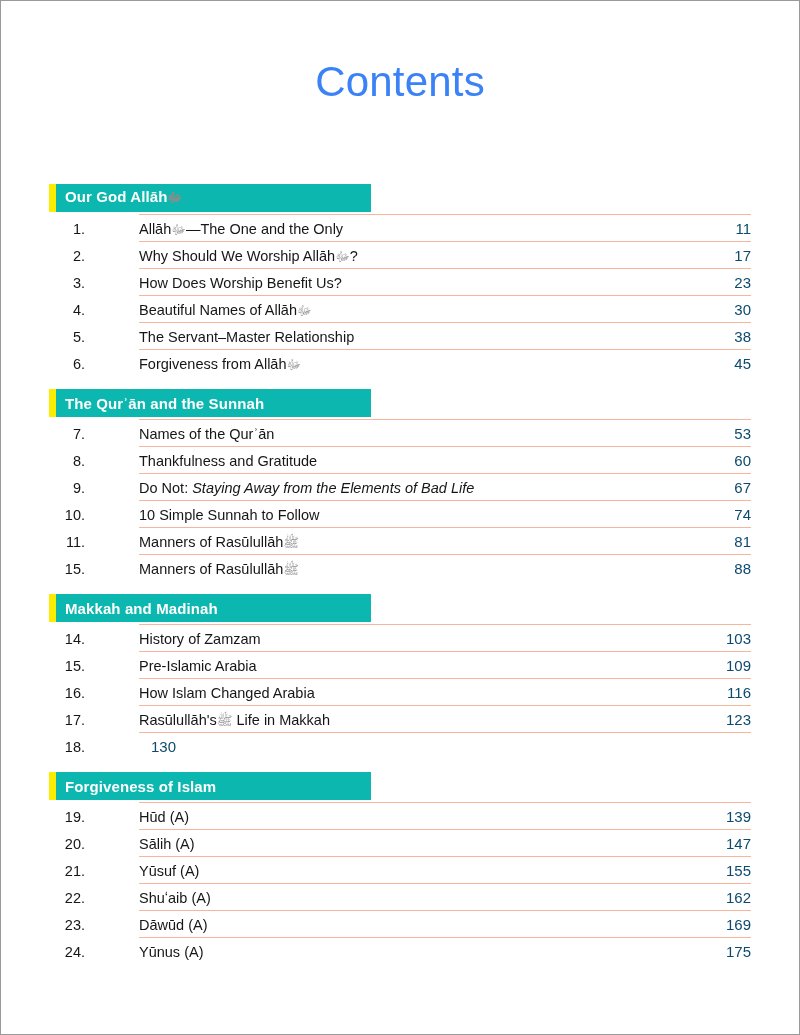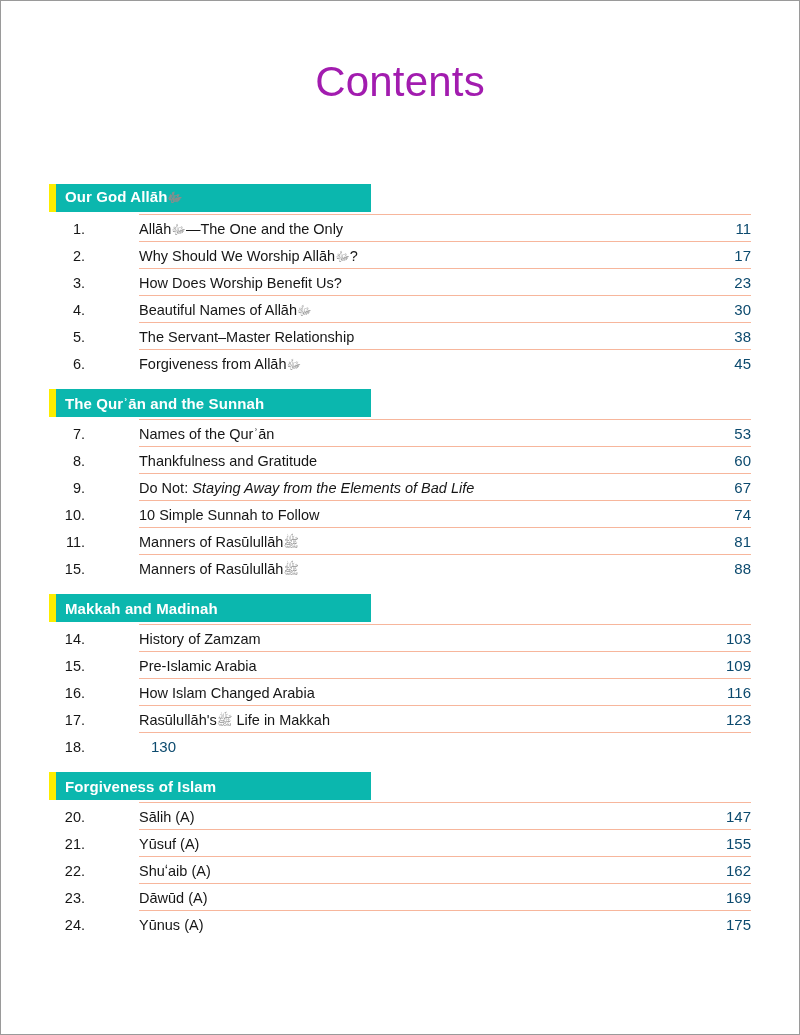--- a/index.html
+++ b/index.html
@@ -16,21 +16,21 @@
     height: 1035px;
     box-sizing: border-box;
     background: #ffffff;
     border: 1px solid #9a9a9a;
     overflow: hidden;
   }
   .page-title {
     text-align: center;
     font-size: 42px;
     font-weight: 400;
-    color: #a21caf;
+    color: #3b82f6;
     letter-spacing: 0.2px;
     margin: 0;
     padding-top: 57px;
     line-height: 1.15;
   }
   .toc {
     margin-top: 78px;
     padding: 0 48px 0 48px;
   }
   .section {
@@ -276,20 +276,27 @@
       <div class="sec-gap"></div>
       <div class="section">
         <div class="section-header">
           <div class="section-accent"></div>
           <div class="section-band">
             <span class="section-label"><span>Forgiveness of Islam</span></span>
           </div>
         </div>
         <ul class="entries">
           <li class="entry">
+            <span class="entry-num">19.</span>
+            <span class="entry-body">
+              <span class="entry-title"><span>Hūd (A)</span></span>
+              <span class="entry-page">139</span>
+            </span>
+          </li>
+          <li class="entry">
             <span class="entry-num">20.</span>
             <span class="entry-body">
               <span class="entry-title"><span>Sālih (A)</span></span>
               <span class="entry-page">147</span>
             </span>
           </li>
           <li class="entry">
             <span class="entry-num">21.</span>
             <span class="entry-body">
               <span class="entry-title"><span>Yūsuf (A)</span></span>

